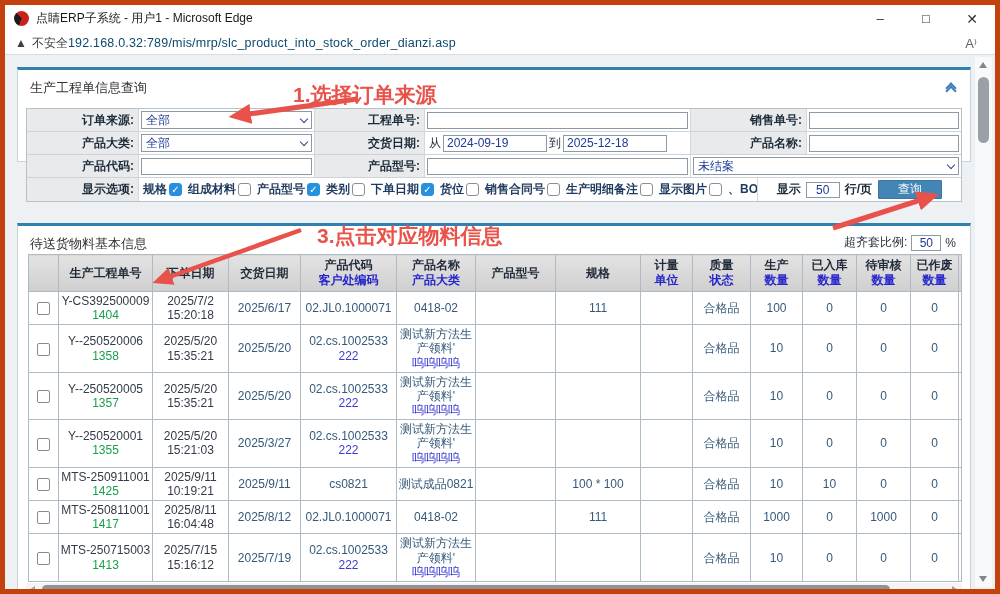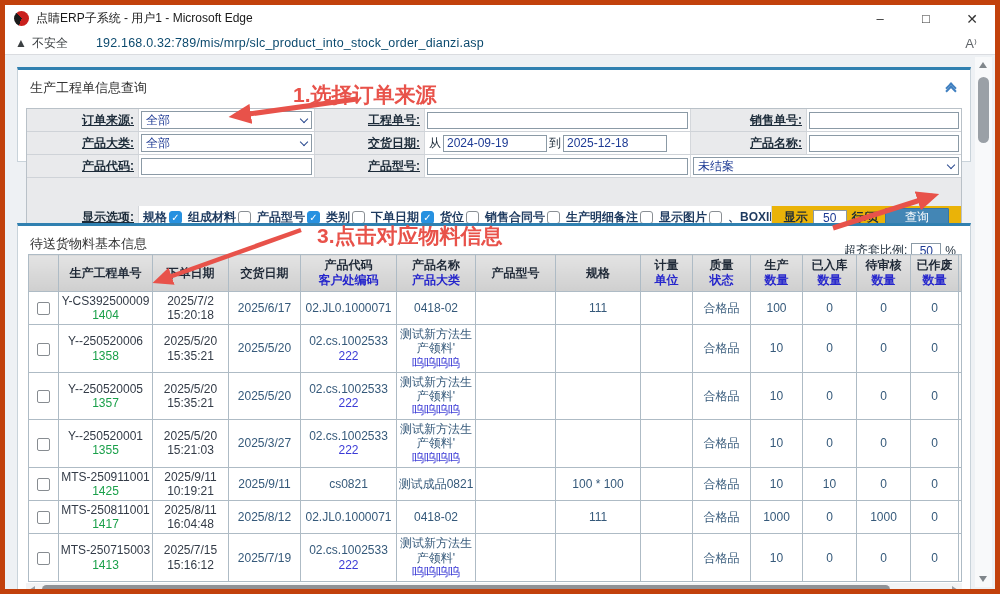--- a/index.html
+++ b/index.html
@@ -9,59 +9,59 @@
   
   .titlebar { height: 27px; display: flex; align-items: center; padding-left: 9px; background: #fff; }
   .app-icon { width: 15px; height: 15px; border-radius: 50%; margin-right: 7px;
     background: conic-gradient(from 200deg, #1b1b1b 0 120deg, #c9201d 120deg 360deg); flex: 0 0 auto; }
   .title { font-size: 12px; color: #1a1a1a; }
   .win-controls { margin-left: auto; display: flex; height: 100%; }
   .wc { width: 46px; height: 100%; display: flex; align-items: center; justify-content: center; font-size: 13px; color: #333; }
   .wc.close { font-size: 14px; }
   .urlbar { height: 23px; display: flex; align-items: center; padding: 0 10px; border-bottom: 1px solid #dadce0; background: #fff; font-size: 12px; }
   .warn-icon { color: #3c4043; font-size: 12px; margin-right: 5px; }
-  .sec-label { color: #3c4043; margin-right: 28px; }
+  .sec-label { color: #3c4043; margin-right: 0; }
   .url-text { color: #0c4a6e; font-size: 12.5px; letter-spacing: .2px; }
   .read-aloud { margin-left: auto; color: #5f6368; font-size: 13px; padding-right: 8px; }
 
   
   .page { position: absolute; top: 50px; left: 0; right: 0; bottom: 0; background: #eef1f4; }
   .panel { position: absolute; left: 12px; width: 954px; background: #fff; border: 1px solid #c9d3da; border-top: 3px solid #3080b0; }
   .panel1 { top: 12px; height: 95px; }
   .panel2 { top: 168px; height: 376px; }
   .panel-title { position: absolute; left: 12px; top: 9px; font-size: 13px; color: #333; }
   .collapse { position: absolute; right: 12px; top: 14px; width: 14px; height: 14px; }
   .collapse i { display: block; width: 8px; height: 8px; border-left: 2px solid #3f7fc0; border-top: 2px solid #3f7fc0; transform: rotate(45deg); margin: 0 auto -5px; }
 
   
   .qform { position: absolute; left: 8px; right: 8px; top: 38px; border: 1px solid #b9c1c8; background: #e9eaec; }
   .frow { display: flex; height: 23px; border-bottom: 1px solid #cfd3d8; align-items: stretch; }
-  .frow:last-child { border-bottom: none; margin-top: 28px; }
-  .flabel { background: #e9eaec; color: #1c2b39; font-size: 12px; font-weight: 700; display: flex; align-items: center; justify-content: flex-end; padding-right: 4px; border-right: 1px solid #d4d7db; text-decoration: underline; }
+  .frow:last-child { border-bottom: none; }
+  .flabel { background: #e9eaec; color: #1c2b39; font-size: 12px; font-weight: 700; display: flex; align-items: center; justify-content: flex-end; padding-right: 4px; border-right: 1px solid #d4d7db; }
   .ffield { background: #fff; display: flex; align-items: center; padding: 0 2px; border-right: 1px solid #d4d7db; }
   .c1l { width: 112px; } .c1f { width: 176px; }
   .c2l { width: 110px; text-align: right; } .c2f { width: 266px; }
   .c3l { width: 116px; } .c3f { flex: 1; border-right: none; align-items: center; }
   .select { height: 18px; flex: 1; background: #fff; border: 1px solid #8b9aa6; display: flex; align-items: center; justify-content: space-between; padding: 0 4px; font-size: 12px; color: #1d3a94; }
   .chev { width: 6px; height: 6px; border-right: 1.6px solid #2a4a8f; border-bottom: 1.6px solid #2a4a8f; transform: rotate(45deg); margin-top: -3px; }
   .tin { height: 17px; border: 1px solid #8b9aa6; font-size: 12px; color: #1d3a94; padding: 0 3px; font-family: inherit; }
   .w-full { flex: 1; width: 100%; }
   .datepfx { font-size: 12px; color: #1c2b39; margin: 0 2px; }
   .din { width: 104px; }
   .opts { flex: 1; background: #fff; display: flex; align-items: center; padding-left: 4px; font-size: 12px; border-right: 1px solid #d4d7db; white-space: nowrap; overflow: hidden; }
   .opt { display: inline-flex; align-items: center; margin-right: 6px; }
   .opt-label { color: #1e3a5f; font-weight: 600; margin-right: 2px; }
   .cb { width: 13px; height: 13px; border: 1px solid #8a8f94; border-radius: 3px; background: #fff; display: inline-flex; align-items: center; justify-content: center; font-size: 10px; color: #fff; line-height: 13px; }
   .cb.checked { background: #2791e0; border-color: #2791e0; }
-  .pp { display: flex; align-items: center; background: #eab308; padding: 0 12px; font-size: 12px; color: #1c2b39; font-weight: 700; }
+  .pp { display: flex; align-items: center; background: #ffffff; padding: 0 19px; font-size: 12px; color: #1c2b39; font-weight: 700; }
   .ppin { width: 34px; height: 16px; text-align: center; margin: 0 5px; }
   .btn-search { height: 19px; width: 64px; background: #4386b5; color: #fff; border: 1px solid #3a76a0; font-size: 12px; margin-left: 6px; border-radius: 1px; font-family: inherit; }
 
   
-  .ratio { position: absolute; right: 14px; top: 16px; display: flex; align-items: center; font-size: 12px; color: #1c2b39; }
+  .ratio { position: absolute; right: 14px; top: 8px; display: flex; align-items: center; font-size: 12px; color: #1c2b39; }
   .ratio .tin { width: 30px; height: 16px; text-align: center; margin: 0 4px; }
   .tblwrap { position: absolute; left: 10px; right: 8px; top: 28px; bottom: 16px; overflow: hidden; }
   table { border-collapse: collapse; table-layout: fixed; width: 100%; }
   th, td { border: 1px solid #aebbc5; font-size: 12px; text-align: center; vertical-align: middle; }
   th { background: linear-gradient(#e3e3e3, #cfcfcf); color: #1f2937; padding: 3px 1px; line-height: 1.25; font-weight: 700; }
   .hdr-blue { color: #2626cc; }
   td { background: #fff; color: #35597a; padding: 2px 1px; line-height: 1.18; word-wrap: break-word; }
   .ord { color: #333b47; }
   .grn { color: #1aa04a; }
   .blu { color: #3b3bd6; }

